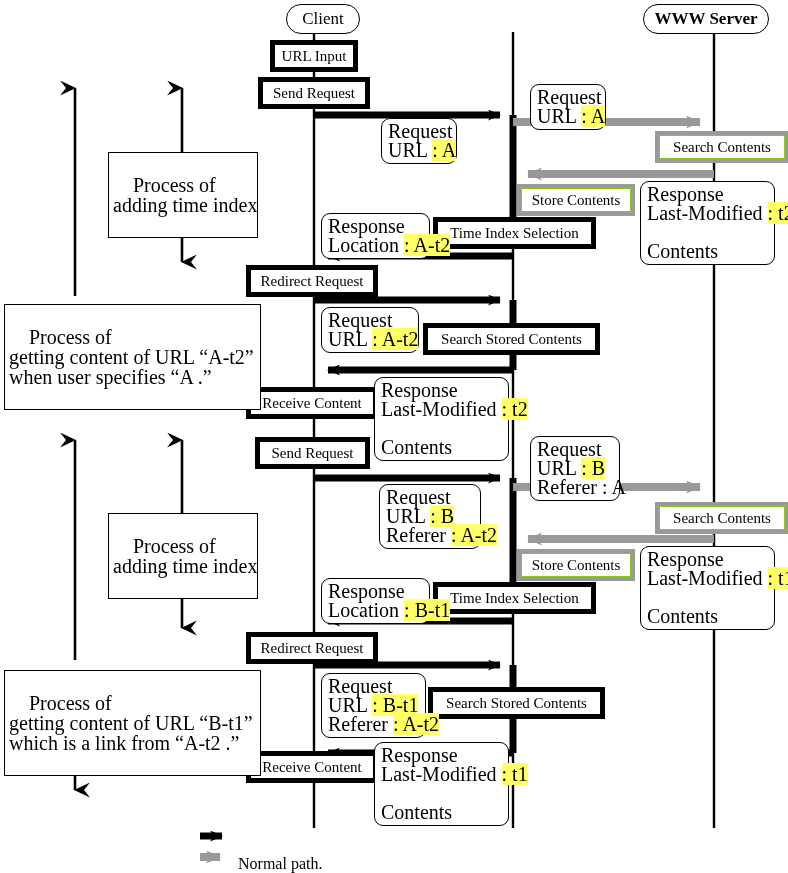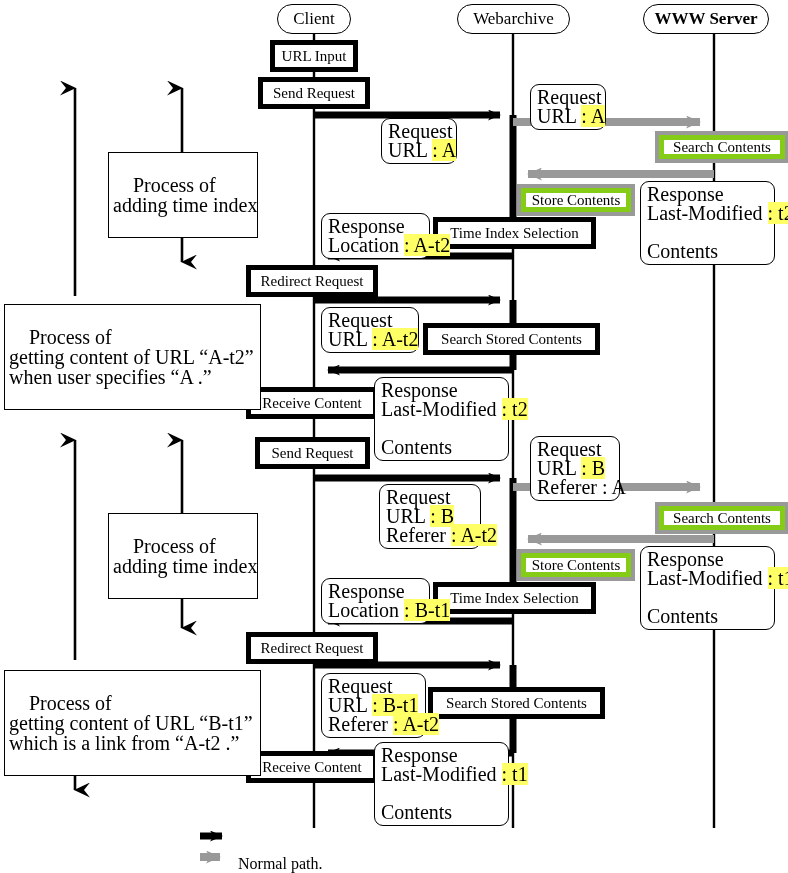--- a/index.html
+++ b/index.html
@@ -12,21 +12,21 @@
   .actor{position:absolute;border:1.6px solid #000;border-radius:999px;background:#fff;
          height:30px;display:flex;align-items:center;justify-content:center;
          font-size:17px;white-space:nowrap;padding:0 10px;box-sizing:border-box;}
 
   
   .solidbox{position:absolute;background:#fff;border:1px solid #000;
             box-shadow:0 0 0 4px #000;box-sizing:border-box;
             display:flex;align-items:center;justify-content:center;
             font-size:15px;white-space:nowrap;padding:0 5px;height:24px;text-align:right;}
   
-  .graybox{position:absolute;background:#fff;border:5px solid #84cc16;
+  .graybox{position:absolute;background:#fff;border:1px solid #84cc16;
            box-shadow:0 0 0 4px #999;box-sizing:border-box;
            display:flex;align-items:center;justify-content:center;
            font-size:15px;white-space:nowrap;padding:0 5px;height:24px;}
 
   
   .note{position:absolute;background:#fff;border:1.3px solid #000;border-radius:9px;
         font-size:20px;line-height:19px;padding:3px 6px;box-sizing:border-box;
         white-space:nowrap;}
   .hl{background:#ffff66;}
 
@@ -115,25 +115,22 @@
     </g>
 
     <g stroke="#000" stroke-width="7" fill="none">
       <line x1="200" y1="836" x2="222" y2="836" marker-end="url(#bkArrow)"></line>
     </g>
     <g stroke="#999" stroke-width="8" fill="none">
       <line x1="200" y1="857" x2="220" y2="857" marker-end="url(#gyArrow)"></line>
     </g>
   </svg>
 
-  <div class="actor" style="left:277px;top:4px;width:74px;">
+  <div class="actor" style="left:286px;top:4px;width:74px;">
     <span>Client</span>
-  </div>
-  <div class="actor" style="left:457px;top:4px;width:113px;">
-    <span>Webarchive</span>
   </div>
   <div class="actor" style="left:643px;top:4px;width:126px;font-weight:bold;">
     <span>WWW Server</span>
   </div>
 
   <div class="solidbox" style="left:274px;top:44px;width:80px;">
     <span>URL Input</span>
   </div>
   <div class="solidbox" style="left:262px;top:81px;width:104px;">
     <span>Send Request</span>

